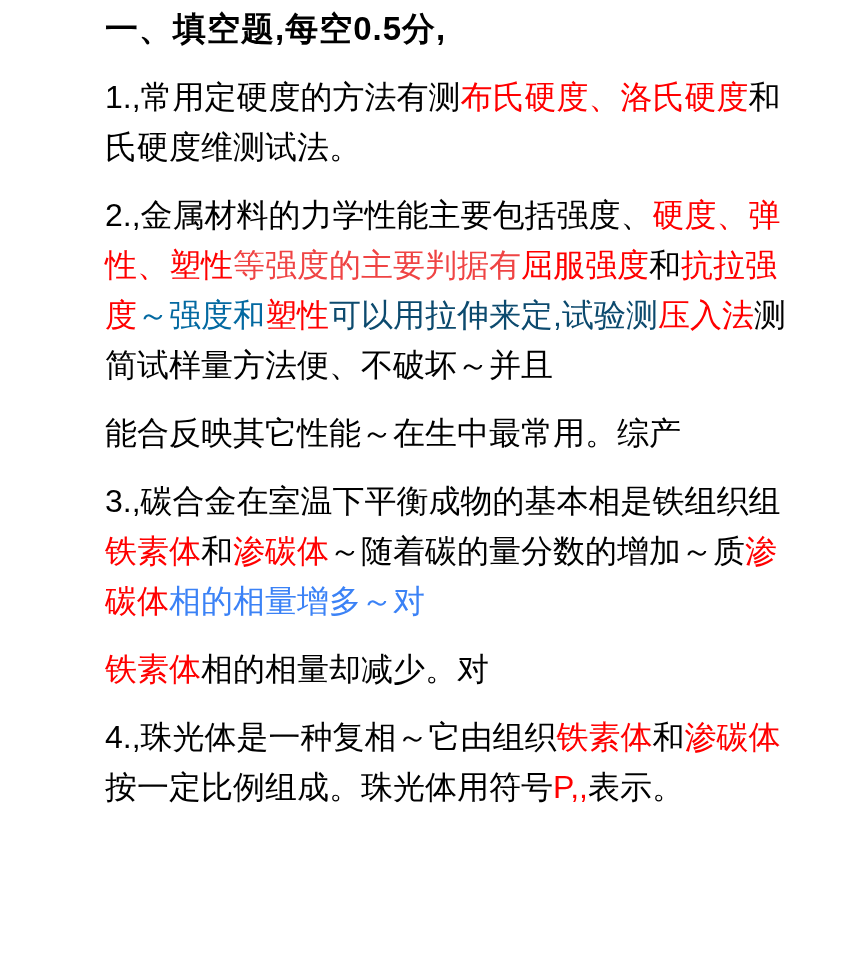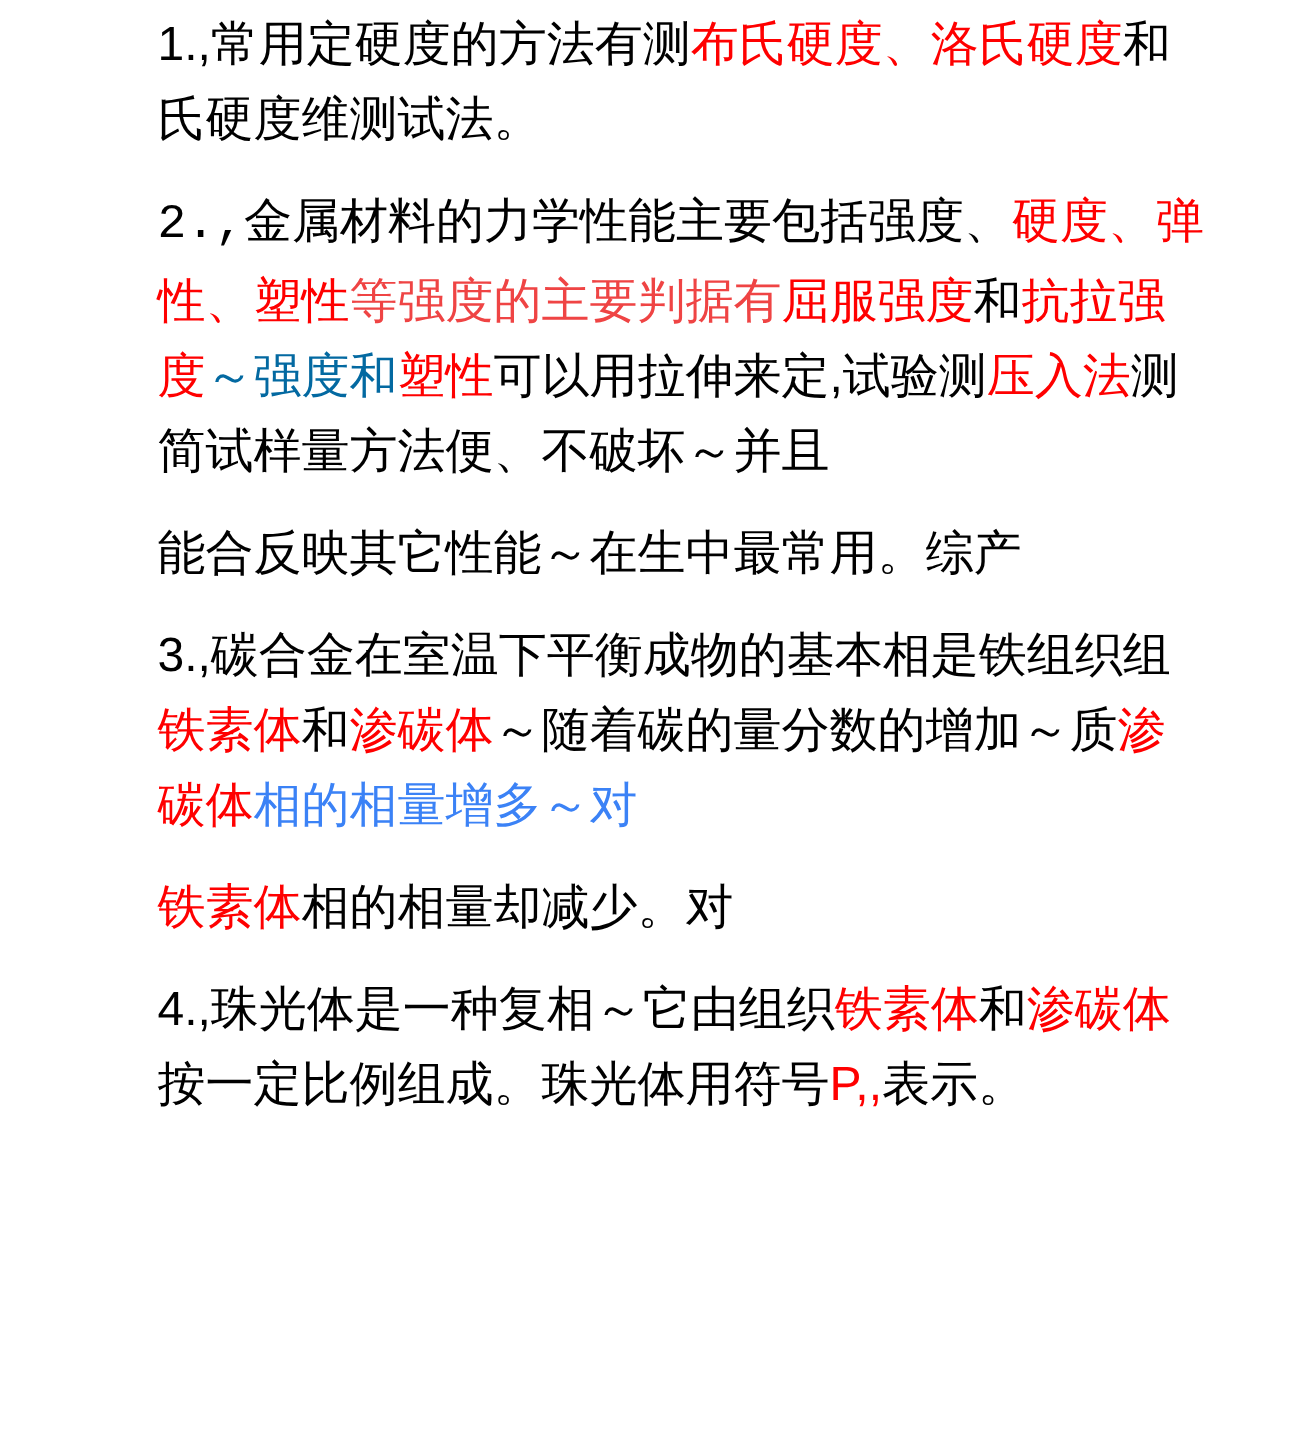--- a/index.html
+++ b/index.html
@@ -39,26 +39,27 @@
   }
   .run-sub {
     font-size: 16px;
     vertical-align: -4px;
   }
 </style>
 </head>
 <body>
 
 <div class="page">
+  <h1 class="doc-heading">一、填空题,每空0.5分,</h1>
   <div id="doc-body">
       <p class="doc-paragraph"><span style="color: rgb(0, 0, 0);">1.,常用定硬度的方法有测</span><span style="color: rgb(255, 0, 0);">布氏硬度、洛氏硬度</span><span style="color: rgb(0, 0, 0);">和
 氏硬度维测试法。</span></p>
-      <p class="doc-paragraph"><span style="color: rgb(0, 0, 0); font-family: Liberation Mono, monospace;">2.,金属材料的力学性能主要包括强度、</span><span style="color: rgb(255, 0, 0);">硬度、弹
+      <p class="doc-paragraph"><span style="color: rgb(0, 0, 0);">2.,金属材料的力学性能主要包括强度、</span><span style="color: rgb(255, 0, 0);">硬度、弹
 性、塑性</span><span style="color: #ef4444;">等强度的主要判据有</span><span style="color: rgb(255, 0, 0);">屈服强度</span><span style="color: rgb(0, 0, 0);">和</span><span style="color: rgb(255, 0, 0);">抗拉强
-度</span><span style="color: #0369a1;">～强度和</span><span style="color: rgb(255, 0, 0);">塑性</span><span style="color: #000000;">可以用拉伸来定,试验测</span><span style="color: rgb(255, 0, 0);">压入法</span><span style="color: rgb(0, 0, 0);">测
+度</span><span style="color: #0369a1;">～强度和</span><span style="color: rgb(255, 0, 0);">塑性</span><span style="color: #0c4a6e;">可以用拉伸来定,试验测</span><span style="color: rgb(255, 0, 0);">压入法</span><span style="color: rgb(0, 0, 0);">测
 简试样量方法便、不破坏～并且</span></p>
       <p class="doc-paragraph"><span style="color: rgb(0, 0, 0);">能合反映其它性能～在生中最常用。综产</span></p>
       <p class="doc-paragraph"><span style="color: rgb(0, 0, 0); margin-top: 16px;">3.,碳合金在室温下平衡成物的基本相是铁组织组
 </span><span style="color: rgb(255, 0, 0);">铁素体</span><span style="color: rgb(0, 0, 0);">和</span><span style="color: rgb(255, 0, 0);">渗碳体</span><span style="color: rgb(0, 0, 0); margin-top: 23px;">～随着碳的量分数的增加～质</span><span style="color: rgb(255, 0, 0);">渗
 碳体</span><span style="color: #3b82f6;">相的相量增多～对</span></p>
       <p class="doc-paragraph"><span style="color: rgb(255, 0, 0);">铁素体</span><span style="color: rgb(0, 0, 0);">相的相量却减少。对</span></p>
       <p class="doc-paragraph"><span style="color: rgb(0, 0, 0);">4.,珠光体是一种复相～它由组织</span><span style="color: rgb(255, 0, 0);">铁素体</span><span style="color: rgb(0, 0, 0);">和</span><span style="color: rgb(255, 0, 0);">渗碳体</span><span style="color: rgb(0, 0, 0);">
 按一定比例组成。珠光体用符号</span><span style="color: rgb(255, 0, 0);">P,,</span><span style="color: rgb(0, 0, 0);">表示。</span></p>
     </div>
 </div>

